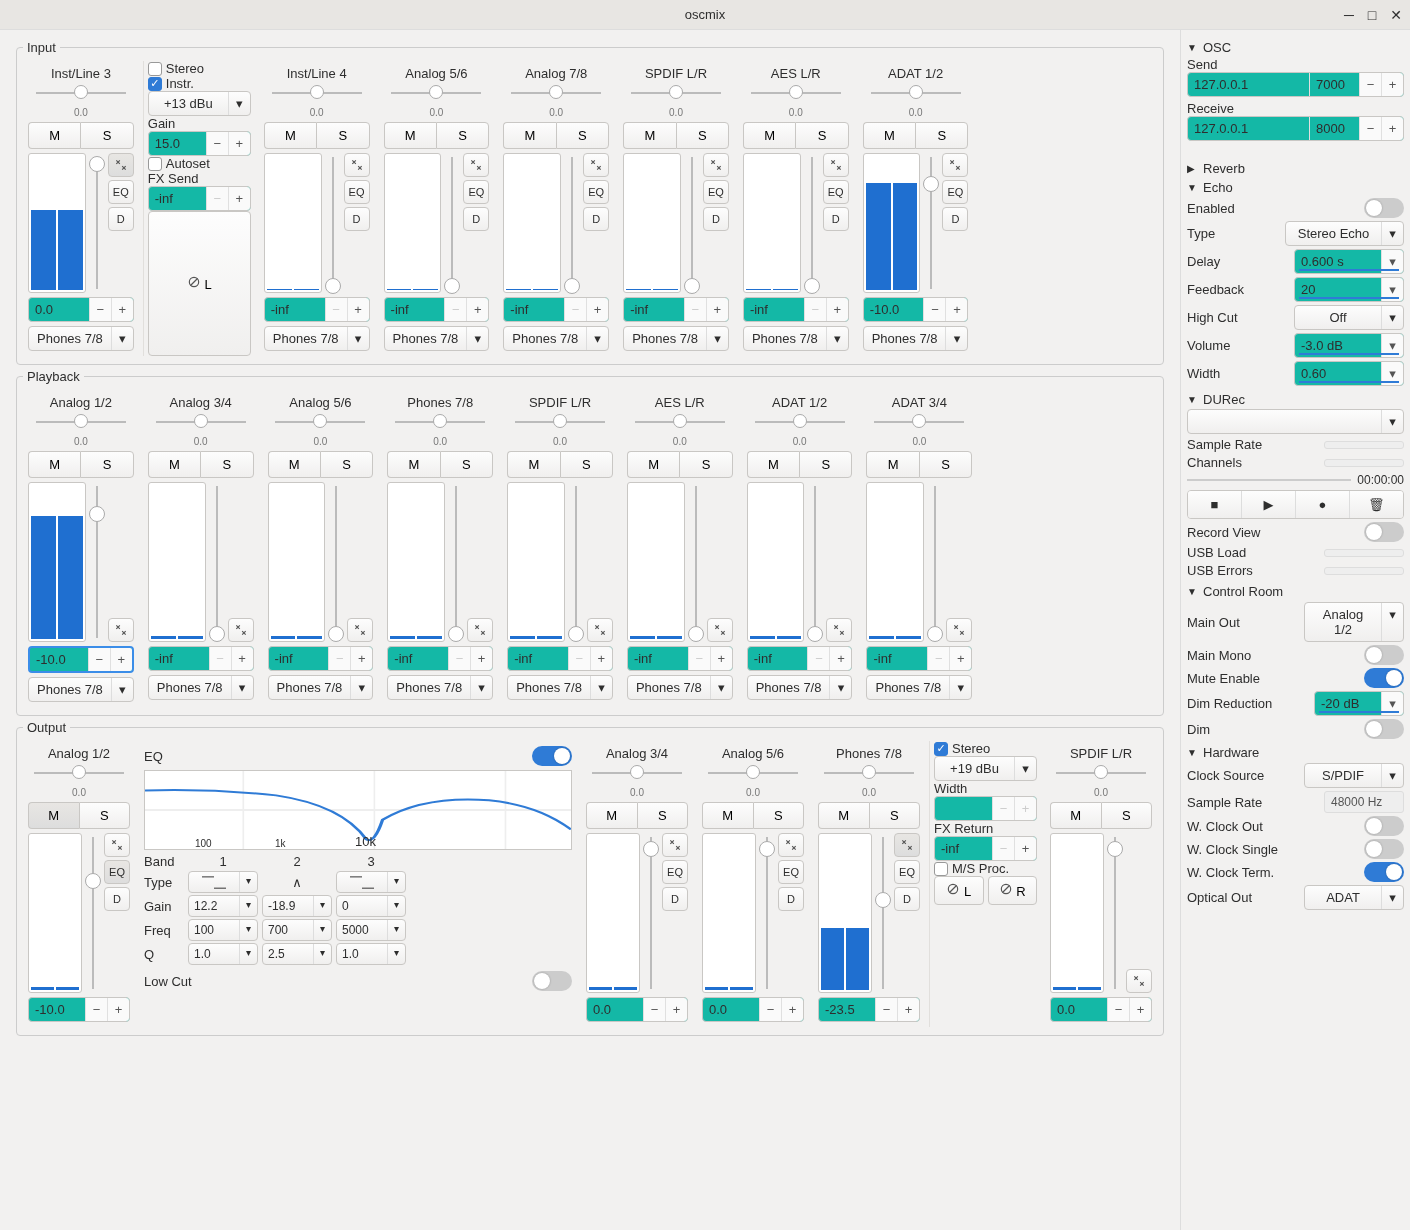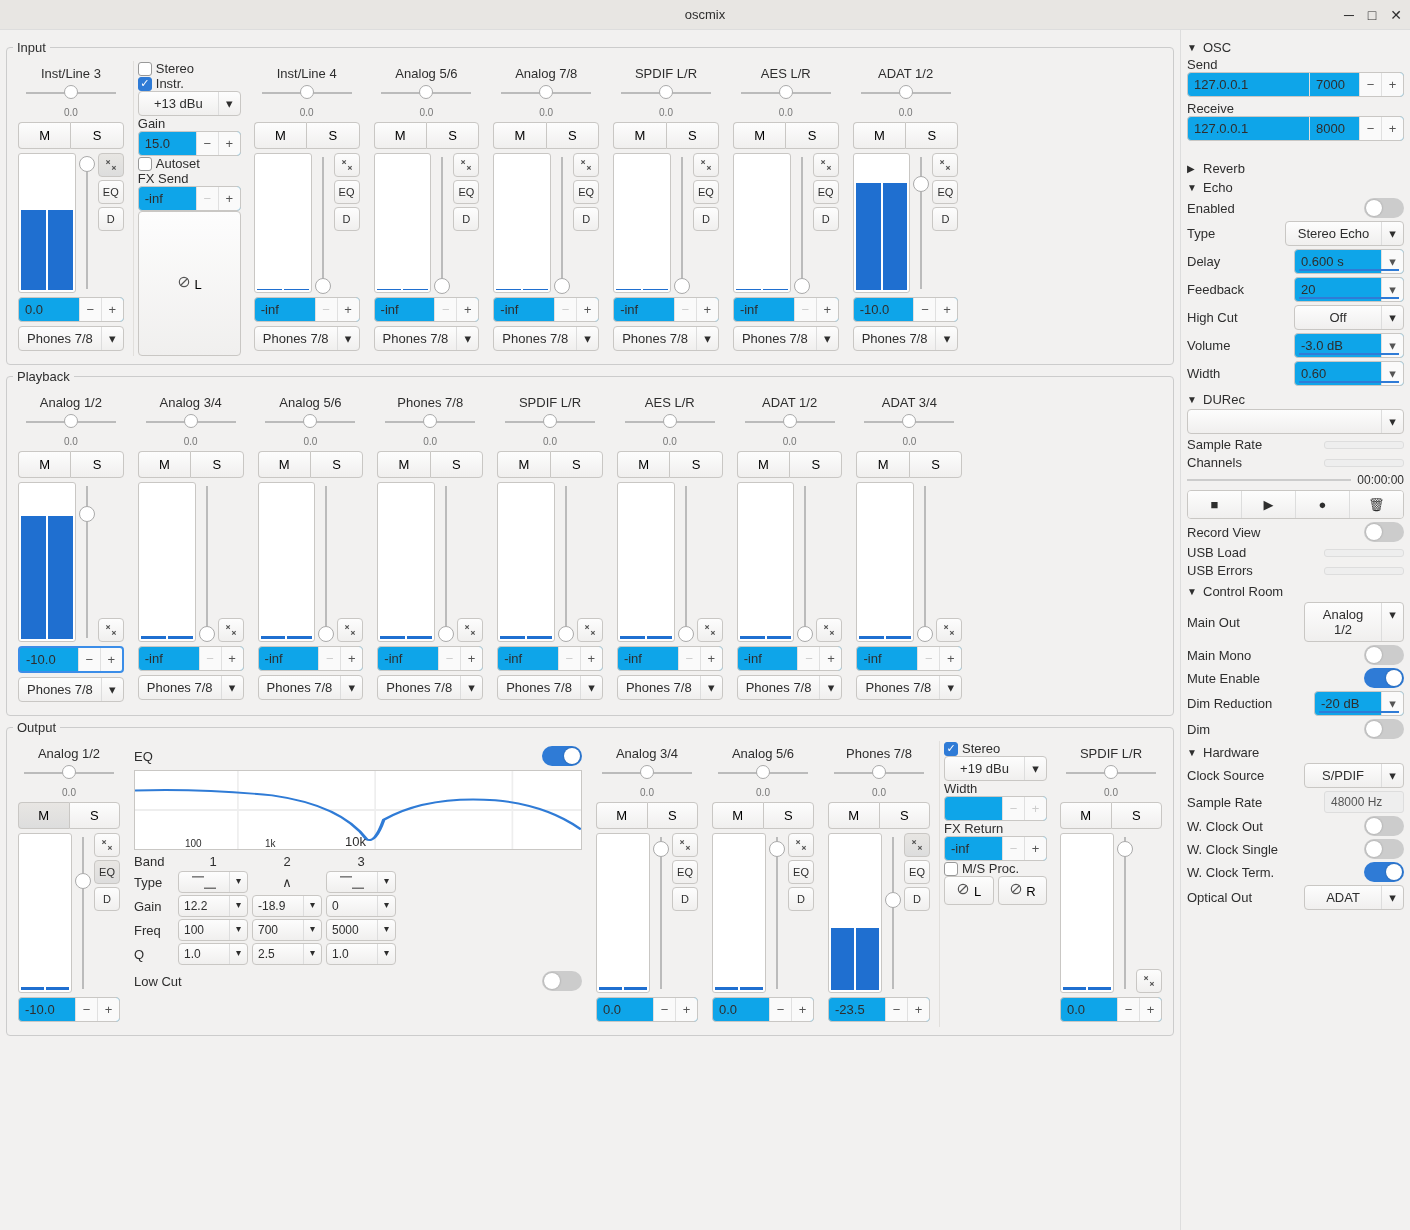--- a/index.html
+++ b/index.html
@@ -3,21 +3,21 @@
 <meta charset="utf-8">
 <style>
 * { box-sizing: border-box; font-family: sans-serif; font-size: 13px; }
 body { margin:0; background:#f2f1f0; color:#2e2e2e; user-select:none; }
 .titlebar { height:30px; background:#e8e6e3; display:flex; align-items:center; justify-content:center; position:relative; border-bottom:1px solid #ddd;}
 .titlebar .controls { position:absolute; right:8px; display:flex; gap:14px; }
 .titlebar .controls span { font-size:14px; cursor:pointer; }
 .main { display:flex; height:calc(100vh - 30px); }
 .left { flex:1; overflow:auto; padding:6px; }
 .right { width:230px; border-left:1px solid #ddd; padding:6px; overflow:auto; }
-fieldset.section { border:1px solid #ccc; border-radius:4px; margin:4px 0; padding:6px 6px 8px 6px; }
+fieldset.section { border:1px solid #ccc; border-radius:4px; margin:4px 10px; padding:6px 6px 8px 6px; }
 fieldset.section > legend { padding:0 4px; font-size:13px; }
 .strip-row { display:flex; gap:4px; overflow-x:auto; }
 .strip { border:1px solid transparent; border-radius:4px; padding:4px; display:flex; flex-direction:column; align-items:center; gap:4px; min-width:112px; }
 .strip-label { font-size:13px; }
 .triangle-slider { width:90px; height:18px; position:relative; }
 .tri-track { position:absolute; top:7px; left:0; right:0; height:2px; background:#bbb; }
 .tri-thumb { position:absolute; top:0; width:14px; height:14px; background:#fff; border:1px solid #aaa; border-radius:50%; transform:translateX(-50%); }
 .tri-text { font-size:10px; color:#777; }
 .ms { display:flex; width:100%; }
 .ms button, .btn { flex:1; background:linear-gradient(#fdfdfd,#f0efee); border:1px solid #c9c7c4; border-radius:4px; padding:5px 0; cursor:pointer; font-size:13px; }
@@ -27,21 +27,21 @@
 .meter-area { display:flex; gap:2px; width:100%; height:140px; }
 .meter-area.tall { height:160px; }
 .meter { flex:1; border:1px solid #c9c7c4; border-radius:3px; background:#fff; position:relative; display:flex; gap:2px; padding:2px; }
 .bar { flex:1; background:#1f6fd0; align-self:flex-end; }
 .vslider { width:18px; position:relative; }
 .vslider .track { position:absolute; left:8px; top:4px; bottom:4px; width:2px; background:#bbb; }
 .vslider .thumb { position:absolute; left:1px; width:16px; height:16px; background:#fff; border:1px solid #aaa; border-radius:50%; transform:translateY(-50%); }
 .side-btns { display:flex; flex-direction:column; gap:3px; width:26px; }
 .sb { width:26px; height:24px; background:linear-gradient(#fdfdfd,#f0efee); border:1px solid #c9c7c4; border-radius:4px; font-size:11px; display:flex; align-items:center; justify-content:center; cursor:pointer;}
 .sb.active { background:linear-gradient(#e8e6e3,#ddd); }
-.spin { display:flex; width:100%; border:1px solid #c9c7c4; border-radius:4px; overflow:hidden; background:#0ea5e9;}
+.spin { display:flex; width:100%; border:1px solid #c9c7c4; border-radius:4px; overflow:hidden; background:#14b8a6;}
 .spin .val { flex:1; padding:4px 6px; text-align:left; min-width:0;}
 .spin .pm, .spin .dd { width:22px; text-align:center; border-left:1px solid #e0e0e0; padding:4px 0; cursor:pointer; background:#fafafa; color:#555;}
 .spin .pm.disabled { color:#ccc; cursor:default; }
 .spin.focus { border:2px solid #3b8de8; }
 .extra-box { width:112px; border-left:1px solid #e1dfdc; padding:0 4px; display:flex; flex-direction:column; font-size:13px;}
 .chk { display:flex; align-items:center; gap:4px; }
 .chk .box { width:14px; height:14px; border:1px solid #999; border-radius:3px; background:#fff; display:inline-flex; align-items:center; justify-content:center; font-size:11px; color:#fff;}
 .chk .box.on { background:#2f7bd6; border-color:#2f7bd6;}
 .combo { display:flex; border:1px solid #c9c7c4; border-radius:4px; background:linear-gradient(#fdfdfd,#f0efee); }
 .combo .ct { flex:1; padding:4px 8px;text-align:center; }

